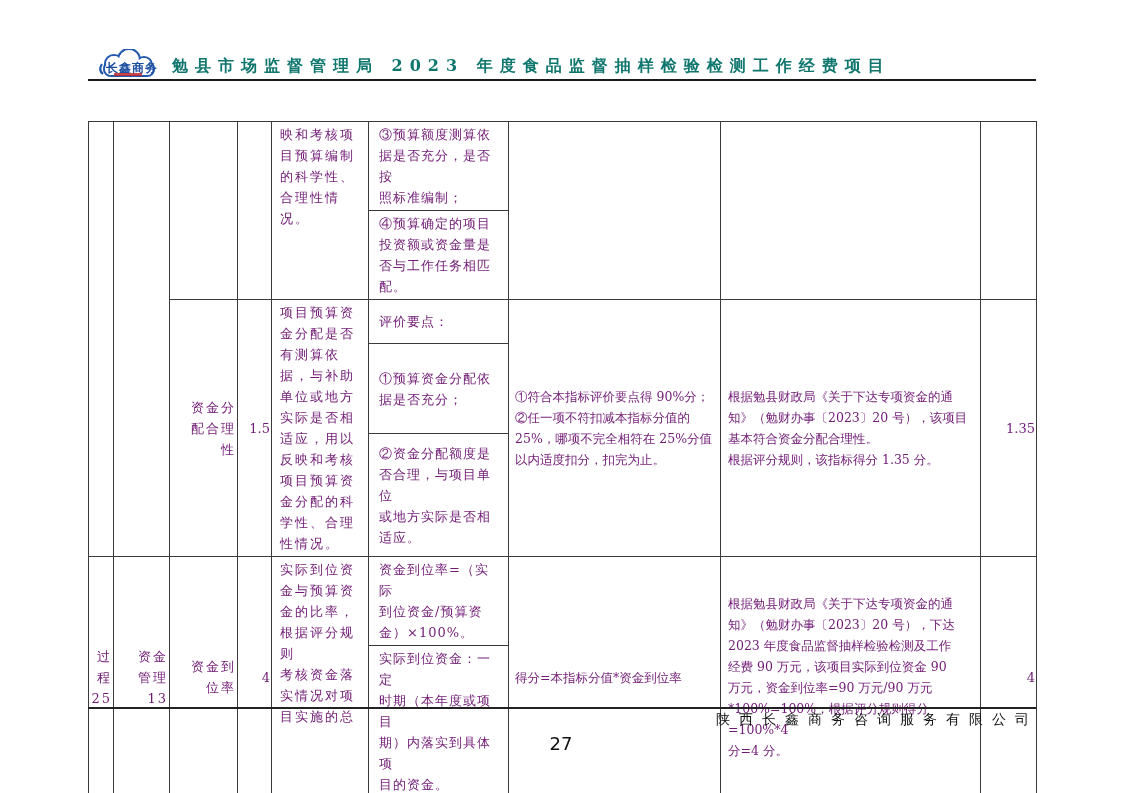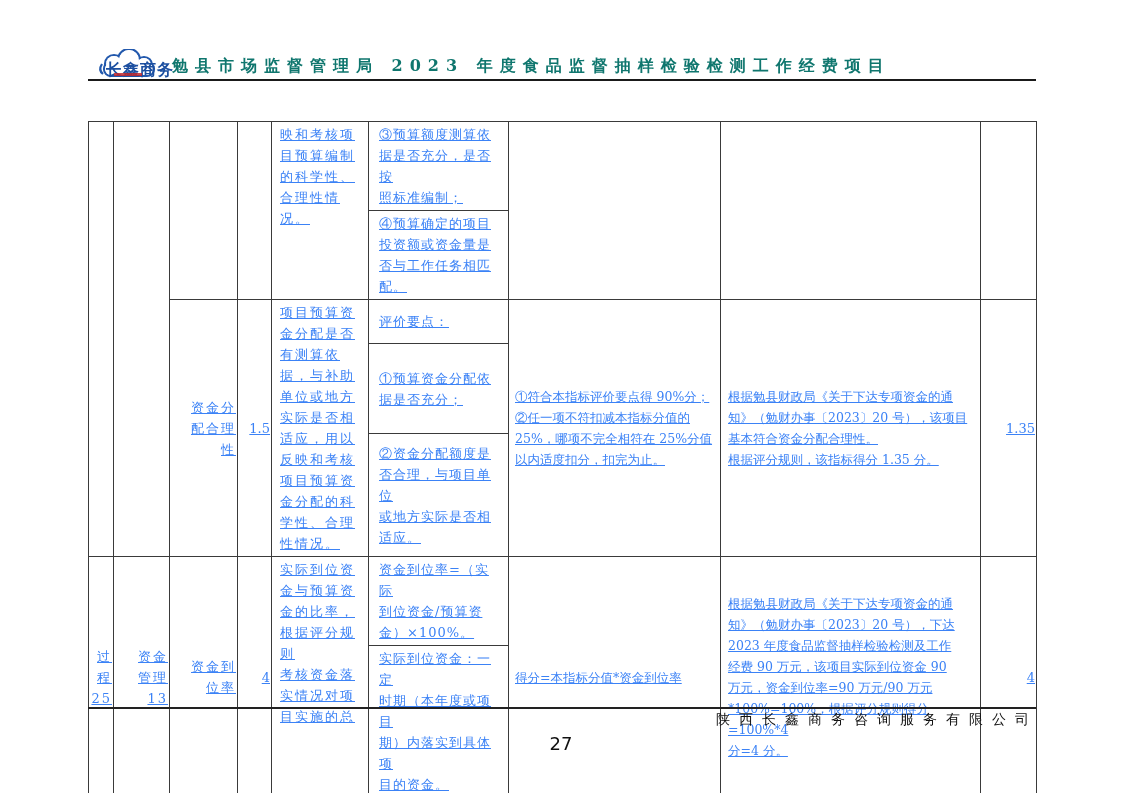--- a/index.html
+++ b/index.html
@@ -6,39 +6,39 @@
   body{
     width:1122px;height:793px;position:relative;overflow:hidden;
     font-family:"DejaVu Serif","Liberation Serif",serif;
     color:#1c1c1c;
   }
   
   .logo{position:absolute;left:96px;top:49px;width:66px;height:38px;}
   .logo svg{position:absolute;left:0;top:0;}
   .logo-text{
     position:absolute;left:10px;top:11px;width:50px;text-align:center;
-    font-size:16px;font-weight:bold;color:#1c4fa0;letter-spacing:1px;
+    font-size:12px;font-weight:bold;color:#1c4fa0;letter-spacing:1px;
     font-family:"DejaVu Sans","Liberation Sans",sans-serif;white-space:nowrap;
   }
   .logo-tagline{position:absolute;left:18px;top:24px;width:28px;height:3px;background:#c0272d;opacity:.85;}
   .page-title{
     position:absolute;left:172px;top:56px;
     font-size:16px;font-weight:bold;letter-spacing:7px;white-space:nowrap;color:#0f766e;
   }
   .header-rule{position:absolute;left:88px;top:79px;width:948px;height:2px;background:#1a1a1a;}
   
   .eval-table{
     position:absolute;left:88px;top:121px;
     border-collapse:collapse;table-layout:fixed;width:948px;
   }
   .eval-table td{
     border:1.5px solid #3a3a3a;
     font-size:13px;line-height:21px;
     padding:2px 6px;vertical-align:middle;
-    white-space:pre-line;overflow:hidden;color:#3b82f6;text-decoration:underline;
+    white-space:pre-line;overflow:hidden;color:#701a75;
   }
   td.ac{text-align:right;padding:2px 1px;letter-spacing:2px;}
   td.num{text-align:right;letter-spacing:0;padding:2px 1px;font-size:13px;}
   td.c5{letter-spacing:2px;padding:2px 5px 2px 8px;}
   td.c6{letter-spacing:1px;padding:2px 10px;}
   td.c7{font-size:12.5px;letter-spacing:0;padding:7px 6px;}
   td.c8{font-size:12.5px;letter-spacing:0;padding:2px 7px;}
   td.vt{vertical-align:top;}
   
   .footer-rule{position:absolute;left:88px;top:707px;width:948px;height:1.5px;background:#222;}

